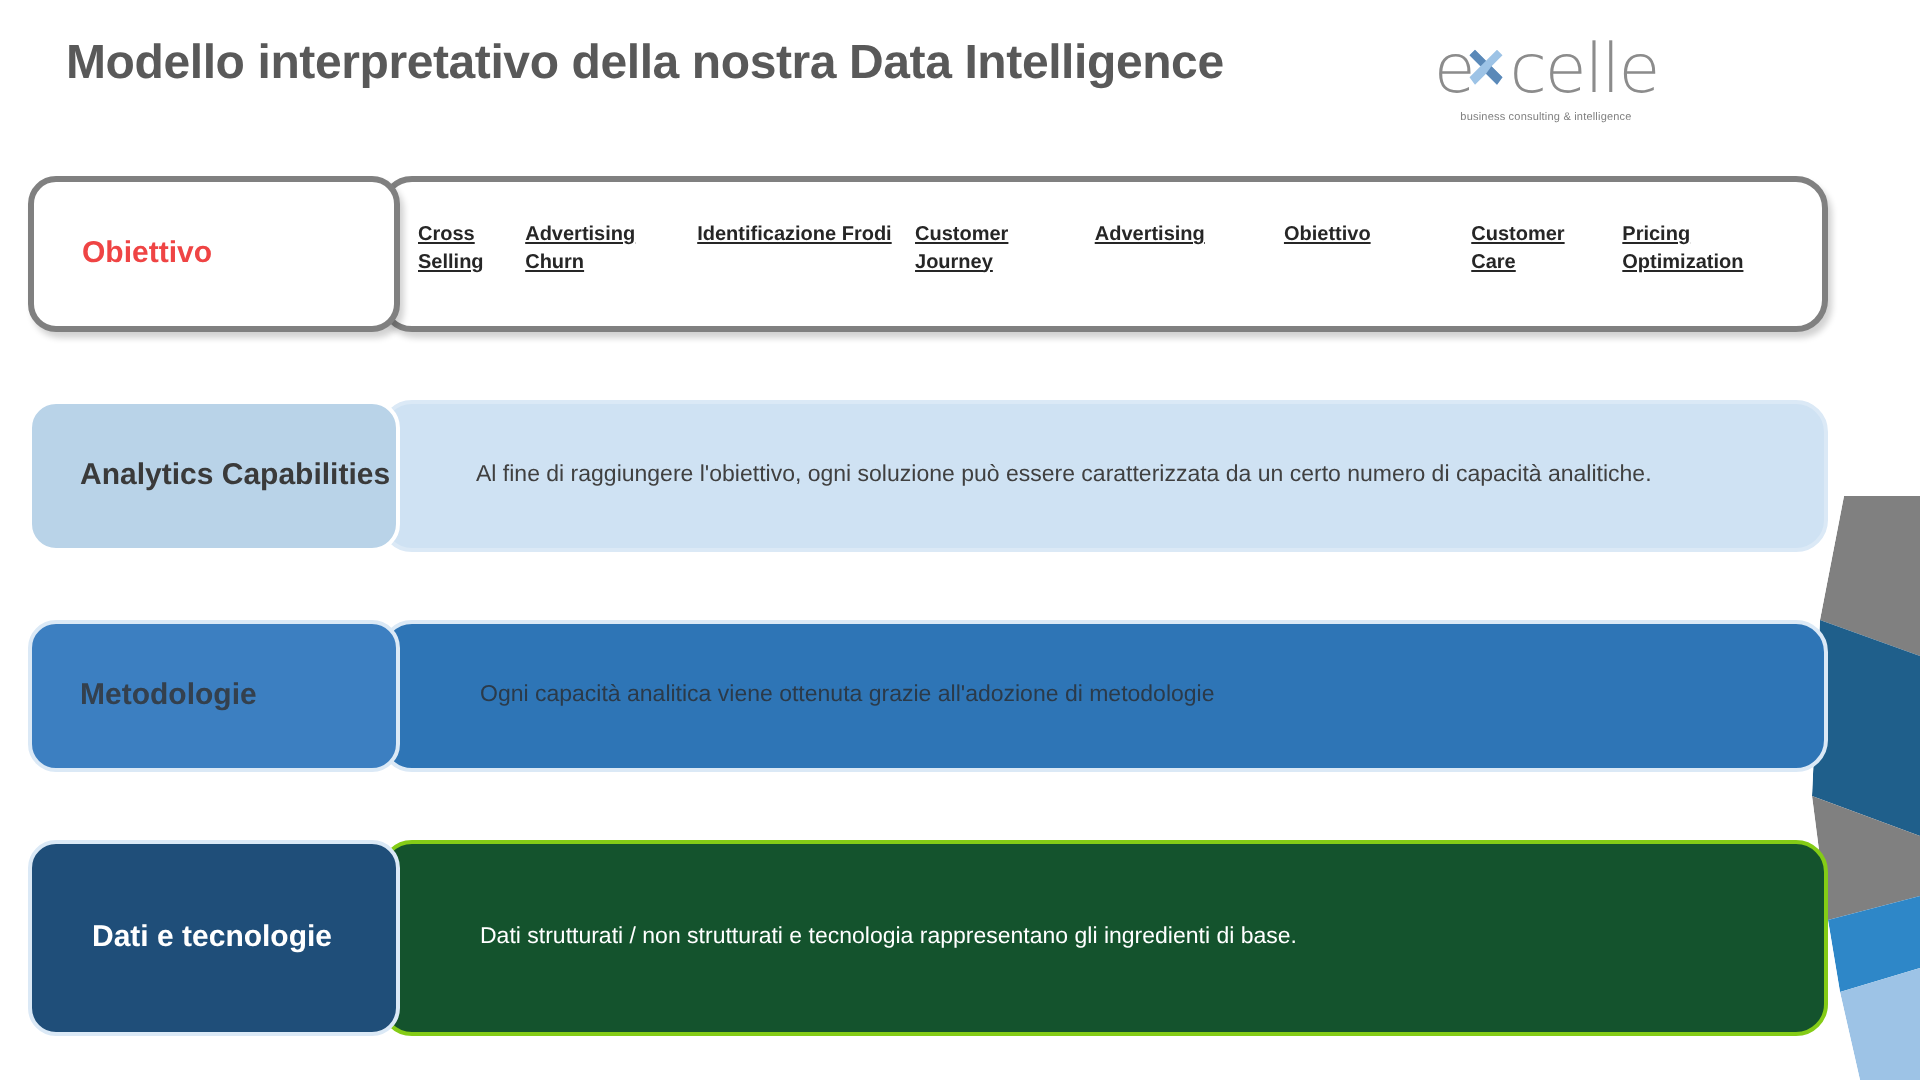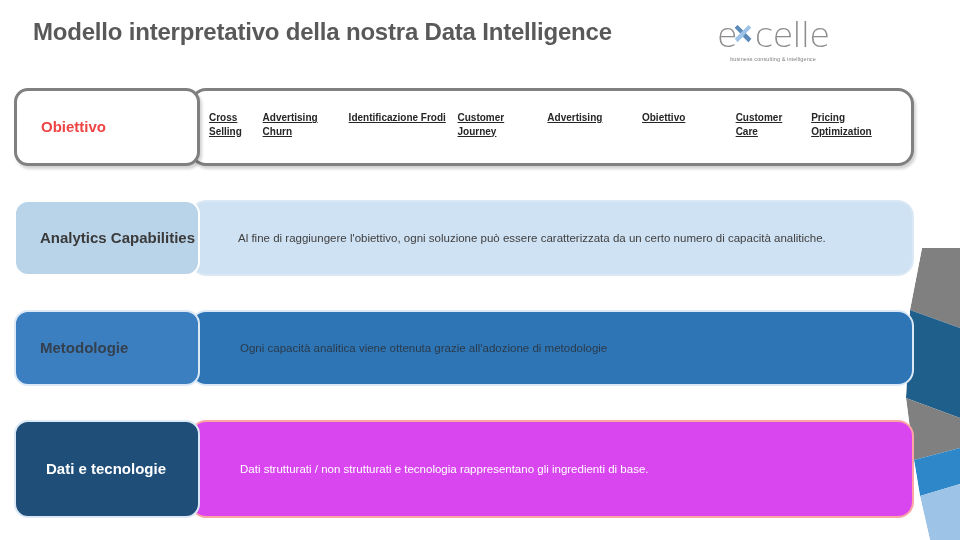--- a/index.html
+++ b/index.html
@@ -150,22 +150,22 @@
   .row-method .row-label,
   .row-method .row-body { height: 76px; }
 
   
   .row-data .row-label {
     background: #1f4e79;
     color: #ffffff;
     border: 2px solid #dbe9f6;
   }
   .row-data .row-body {
-    background: #d946ef;
-    border: 2px solid #fca5a5;
+    background: #14532d;
+    border: 2px solid #84cc16;
     color: #ffffff;
   }
   .row-data { height: 98px; }
   .row-data .row-label,
   .row-data .row-body { height: 98px; padding-left: 30px; }
 
   .body-text {
     position: absolute;
     left: 48px;
     right: 28px;

